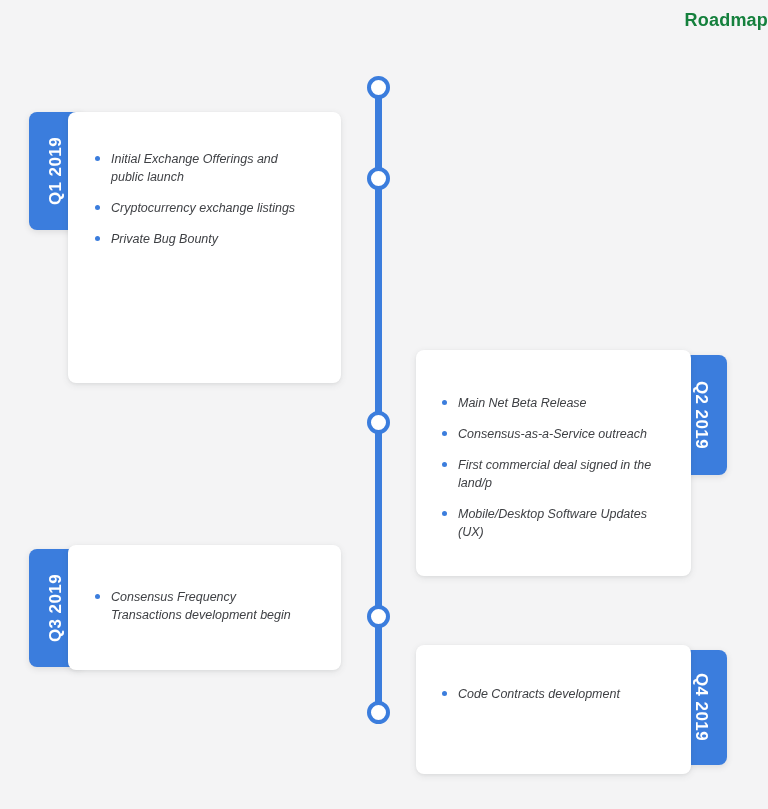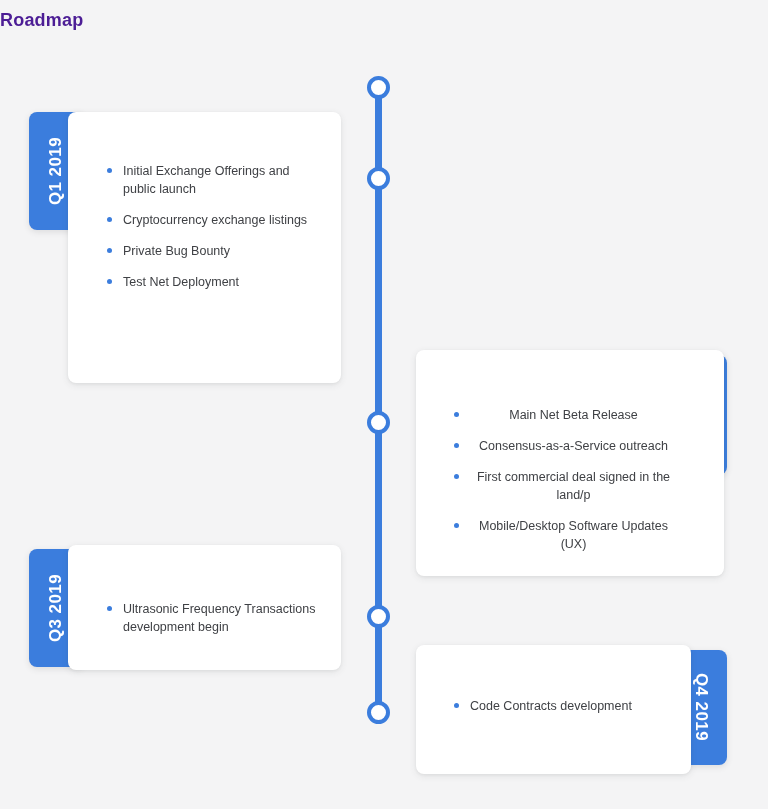--- a/index.html
+++ b/index.html
@@ -14,24 +14,24 @@
     overflow: hidden;
     position: relative;
   }
 
   
   .page-title {
     position: absolute;
     top: 10px;
     left: 0;
     width: 768px;
-    text-align: left;
+    text-align: right;
     font-size: 18px;
     font-weight: bold;
-    color: #4c1d95;
+    color: #15803d;
     letter-spacing: 0.2px;
   }
 
   
   .timeline {
     position: absolute;
     left: 0;
     top: 0;
     width: 768px;
     height: 809px;
@@ -89,23 +89,24 @@
     white-space: nowrap;
   }
   .tab-right .tab-label {
     writing-mode: vertical-rl;
     white-space: nowrap;
   }
 
   
   .item-list {
     list-style: none;
-    margin: 12px;
+    margin: 0;
     padding: 0;
     position: absolute;
+    font-style: italic;
   }
   .item-list li {
     position: relative;
     padding-left: 18px;
     margin-bottom: 13px;
     font-size: 12.5px;
     line-height: 18px;
     color: #3f4145;
   }
   .item-list li:last-child {
@@ -137,42 +138,41 @@
 </div>
 
 <div class="tab tab-left" style="left:29px; top:112px; width:53px; height:118px;">
   <span class="tab-label">Q1 2019</span>
 </div>
 <div class="card" style="left:68px; top:112px; width:273px; height:271px;">
   <ul class="item-list" style="left:25px; top:38px; width:220px;">
     <li>Initial Exchange Offerings and public launch</li>
     <li>Cryptocurrency exchange listings</li>
     <li>Private Bug Bounty</li>
-    <li>Test Net Deployment</li>
   </ul>
 </div>
 
 <div class="tab tab-right" style="left:674px; top:355px; width:53px; height:120px;">
   <span class="tab-label">Q2 2019</span>
 </div>
-<div class="card" style="left:416px; top:350px; width:308px; height:226px;text-align:center;">
+<div class="card" style="left:416px; top:350px; width:275px; height:226px;">
   <ul class="item-list" style="left:24px; top:44px; width:225px;">
     <li>Main Net Beta Release</li>
     <li>Consensus-as-a-Service outreach</li>
     <li>First commercial deal signed in the land/p</li>
     <li>Mobile/Desktop Software Updates (UX)</li>
   </ul>
 </div>
 
 <div class="tab tab-left" style="left:29px; top:549px; width:53px; height:118px;">
   <span class="tab-label">Q3 2019</span>
 </div>
 <div class="card" style="left:68px; top:545px; width:273px; height:125px;">
   <ul class="item-list" style="left:25px; top:43px; width:215px;">
-    <li>Ultrasonic Frequency Transactions development begin</li>
+    <li>Consensus Frequency Transactions development begin</li>
   </ul>
 </div>
 
 <div class="tab tab-right" style="left:674px; top:650px; width:53px; height:115px;">
   <span class="tab-label">Q4 2019</span>
 </div>
 <div class="card" style="left:416px; top:645px; width:275px; height:129px;">
   <ul class="item-list" style="left:24px; top:40px; width:225px;">
     <li>Code Contracts development</li>
   </ul>

